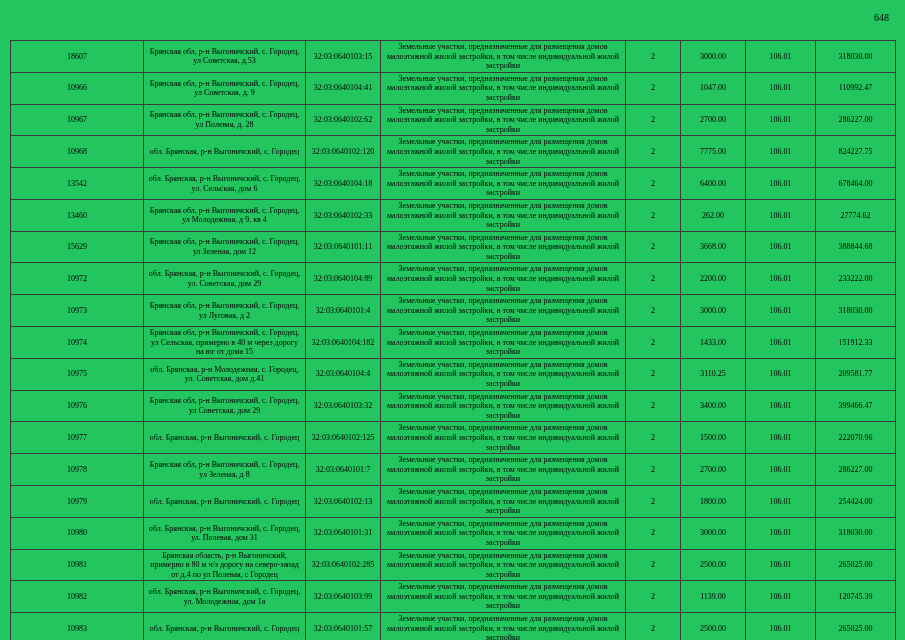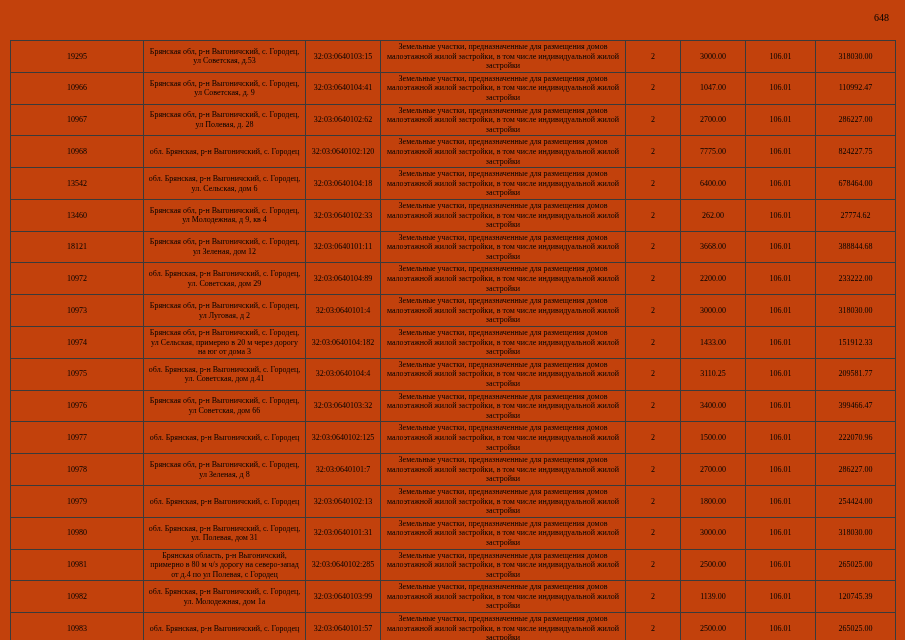--- a/index.html
+++ b/index.html
@@ -9,21 +9,21 @@
     height: 640px;
     overflow: hidden;
     background: #ffffff;
     font-family: "Liberation Serif", "DejaVu Serif", serif;
     color: #000;
   }
   .page {
     position: relative;
     width: 905px;
     height: 640px;
-    background: #c2410c;
+    background: #22c55e;
   }
   .page-number {
     position: absolute;
     top: 12px;
     right: 16px;
     font-size: 10px;
   }
   table.cadastral {
     position: absolute;
     left: 10px;
@@ -73,21 +73,21 @@
       <col class="c-address">
       <col class="c-cadastral">
       <col class="c-description">
       <col class="c-count">
       <col class="c-area">
       <col class="c-rate">
       <col class="c-value">
     </colgroup>
     <tbody>
         <tr>
-          <td class="col-id">19295</td>
+          <td class="col-id">18607</td>
           <td class="col-address">Брянская обл, р-н Выгоничский, с. Городец, ул Советская, д.53</td>
           <td class="col-cadastral_number">32:03:0640103:15</td>
           <td class="col-description">Земельные участки, предназначенные для размещения домов малоэтажной жилой застройки, в том числе индивидуальной жилой застройки</td>
           <td class="col-count">2</td>
           <td class="col-area">3000.00</td>
           <td class="col-rate">106.01</td>
           <td class="col-value">318030.00</td>
         </tr>
         <tr>
           <td class="col-id">10966</td>
@@ -133,21 +133,21 @@
           <td class="col-id">13460</td>
           <td class="col-address">Брянская обл, р-н Выгоничский, с. Городец, ул Молодежная, д 9, кв 4</td>
           <td class="col-cadastral_number">32:03:0640102:33</td>
           <td class="col-description">Земельные участки, предназначенные для размещения домов малоэтажной жилой застройки, в том числе индивидуальной жилой застройки</td>
           <td class="col-count">2</td>
           <td class="col-area">262.00</td>
           <td class="col-rate">106.01</td>
           <td class="col-value">27774.62</td>
         </tr>
         <tr>
-          <td class="col-id">18121</td>
+          <td class="col-id">15629</td>
           <td class="col-address">Брянская обл, р-н Выгоничский, с. Городец, ул Зеленая, дом 12</td>
           <td class="col-cadastral_number">32:03:0640101:11</td>
           <td class="col-description">Земельные участки, предназначенные для размещения домов малоэтажной жилой застройки, в том числе индивидуальной жилой застройки</td>
           <td class="col-count">2</td>
           <td class="col-area">3668.00</td>
           <td class="col-rate">106.01</td>
           <td class="col-value">388844.68</td>
         </tr>
         <tr>
           <td class="col-id">10972</td>
@@ -164,41 +164,41 @@
           <td class="col-address">Брянская обл, р-н Выгоничский, с. Городец, ул Луговая, д 2</td>
           <td class="col-cadastral_number">32:03:0640101:4</td>
           <td class="col-description">Земельные участки, предназначенные для размещения домов малоэтажной жилой застройки, в том числе индивидуальной жилой застройки</td>
           <td class="col-count">2</td>
           <td class="col-area">3000.00</td>
           <td class="col-rate">106.01</td>
           <td class="col-value">318030.00</td>
         </tr>
         <tr>
           <td class="col-id">10974</td>
-          <td class="col-address">Брянская обл, р-н Выгоничский, с. Городец, ул Сельская, примерно в 20 м через дорогу на юг от дома 3</td>
+          <td class="col-address">Брянская обл, р-н Выгоничский, с. Городец, ул Сельская, примерно в 40 м через дорогу на юг от дома 15</td>
           <td class="col-cadastral_number">32:03:0640104:182</td>
           <td class="col-description">Земельные участки, предназначенные для размещения домов малоэтажной жилой застройки, в том числе индивидуальной жилой застройки</td>
           <td class="col-count">2</td>
           <td class="col-area">1433.00</td>
           <td class="col-rate">106.01</td>
           <td class="col-value">151912.33</td>
         </tr>
         <tr>
           <td class="col-id">10975</td>
-          <td class="col-address">обл. Брянская, р-н Выгоничский, с. Городец, ул. Советская, дом д.41</td>
+          <td class="col-address">обл. Брянская, р-н Молодежная, с. Городец, ул. Советская, дом д.41</td>
           <td class="col-cadastral_number">32:03:0640104:4</td>
           <td class="col-description">Земельные участки, предназначенные для размещения домов малоэтажной жилой застройки, в том числе индивидуальной жилой застройки</td>
           <td class="col-count">2</td>
           <td class="col-area">3110.25</td>
           <td class="col-rate">106.01</td>
           <td class="col-value">209581.77</td>
         </tr>
         <tr>
           <td class="col-id">10976</td>
-          <td class="col-address">Брянская обл, р-н Выгоничский, с. Городец, ул Советская, дом 66</td>
+          <td class="col-address">Брянская обл, р-н Выгоничский, с. Городец, ул Советская, дом 29</td>
           <td class="col-cadastral_number">32:03:0640103:32</td>
           <td class="col-description">Земельные участки, предназначенные для размещения домов малоэтажной жилой застройки, в том числе индивидуальной жилой застройки</td>
           <td class="col-count">2</td>
           <td class="col-area">3400.00</td>
           <td class="col-rate">106.01</td>
           <td class="col-value">399466.47</td>
         </tr>
         <tr>
           <td class="col-id">10977</td>
           <td class="col-address">обл. Брянская, р-н Выгоничский, с. Городец</td>

